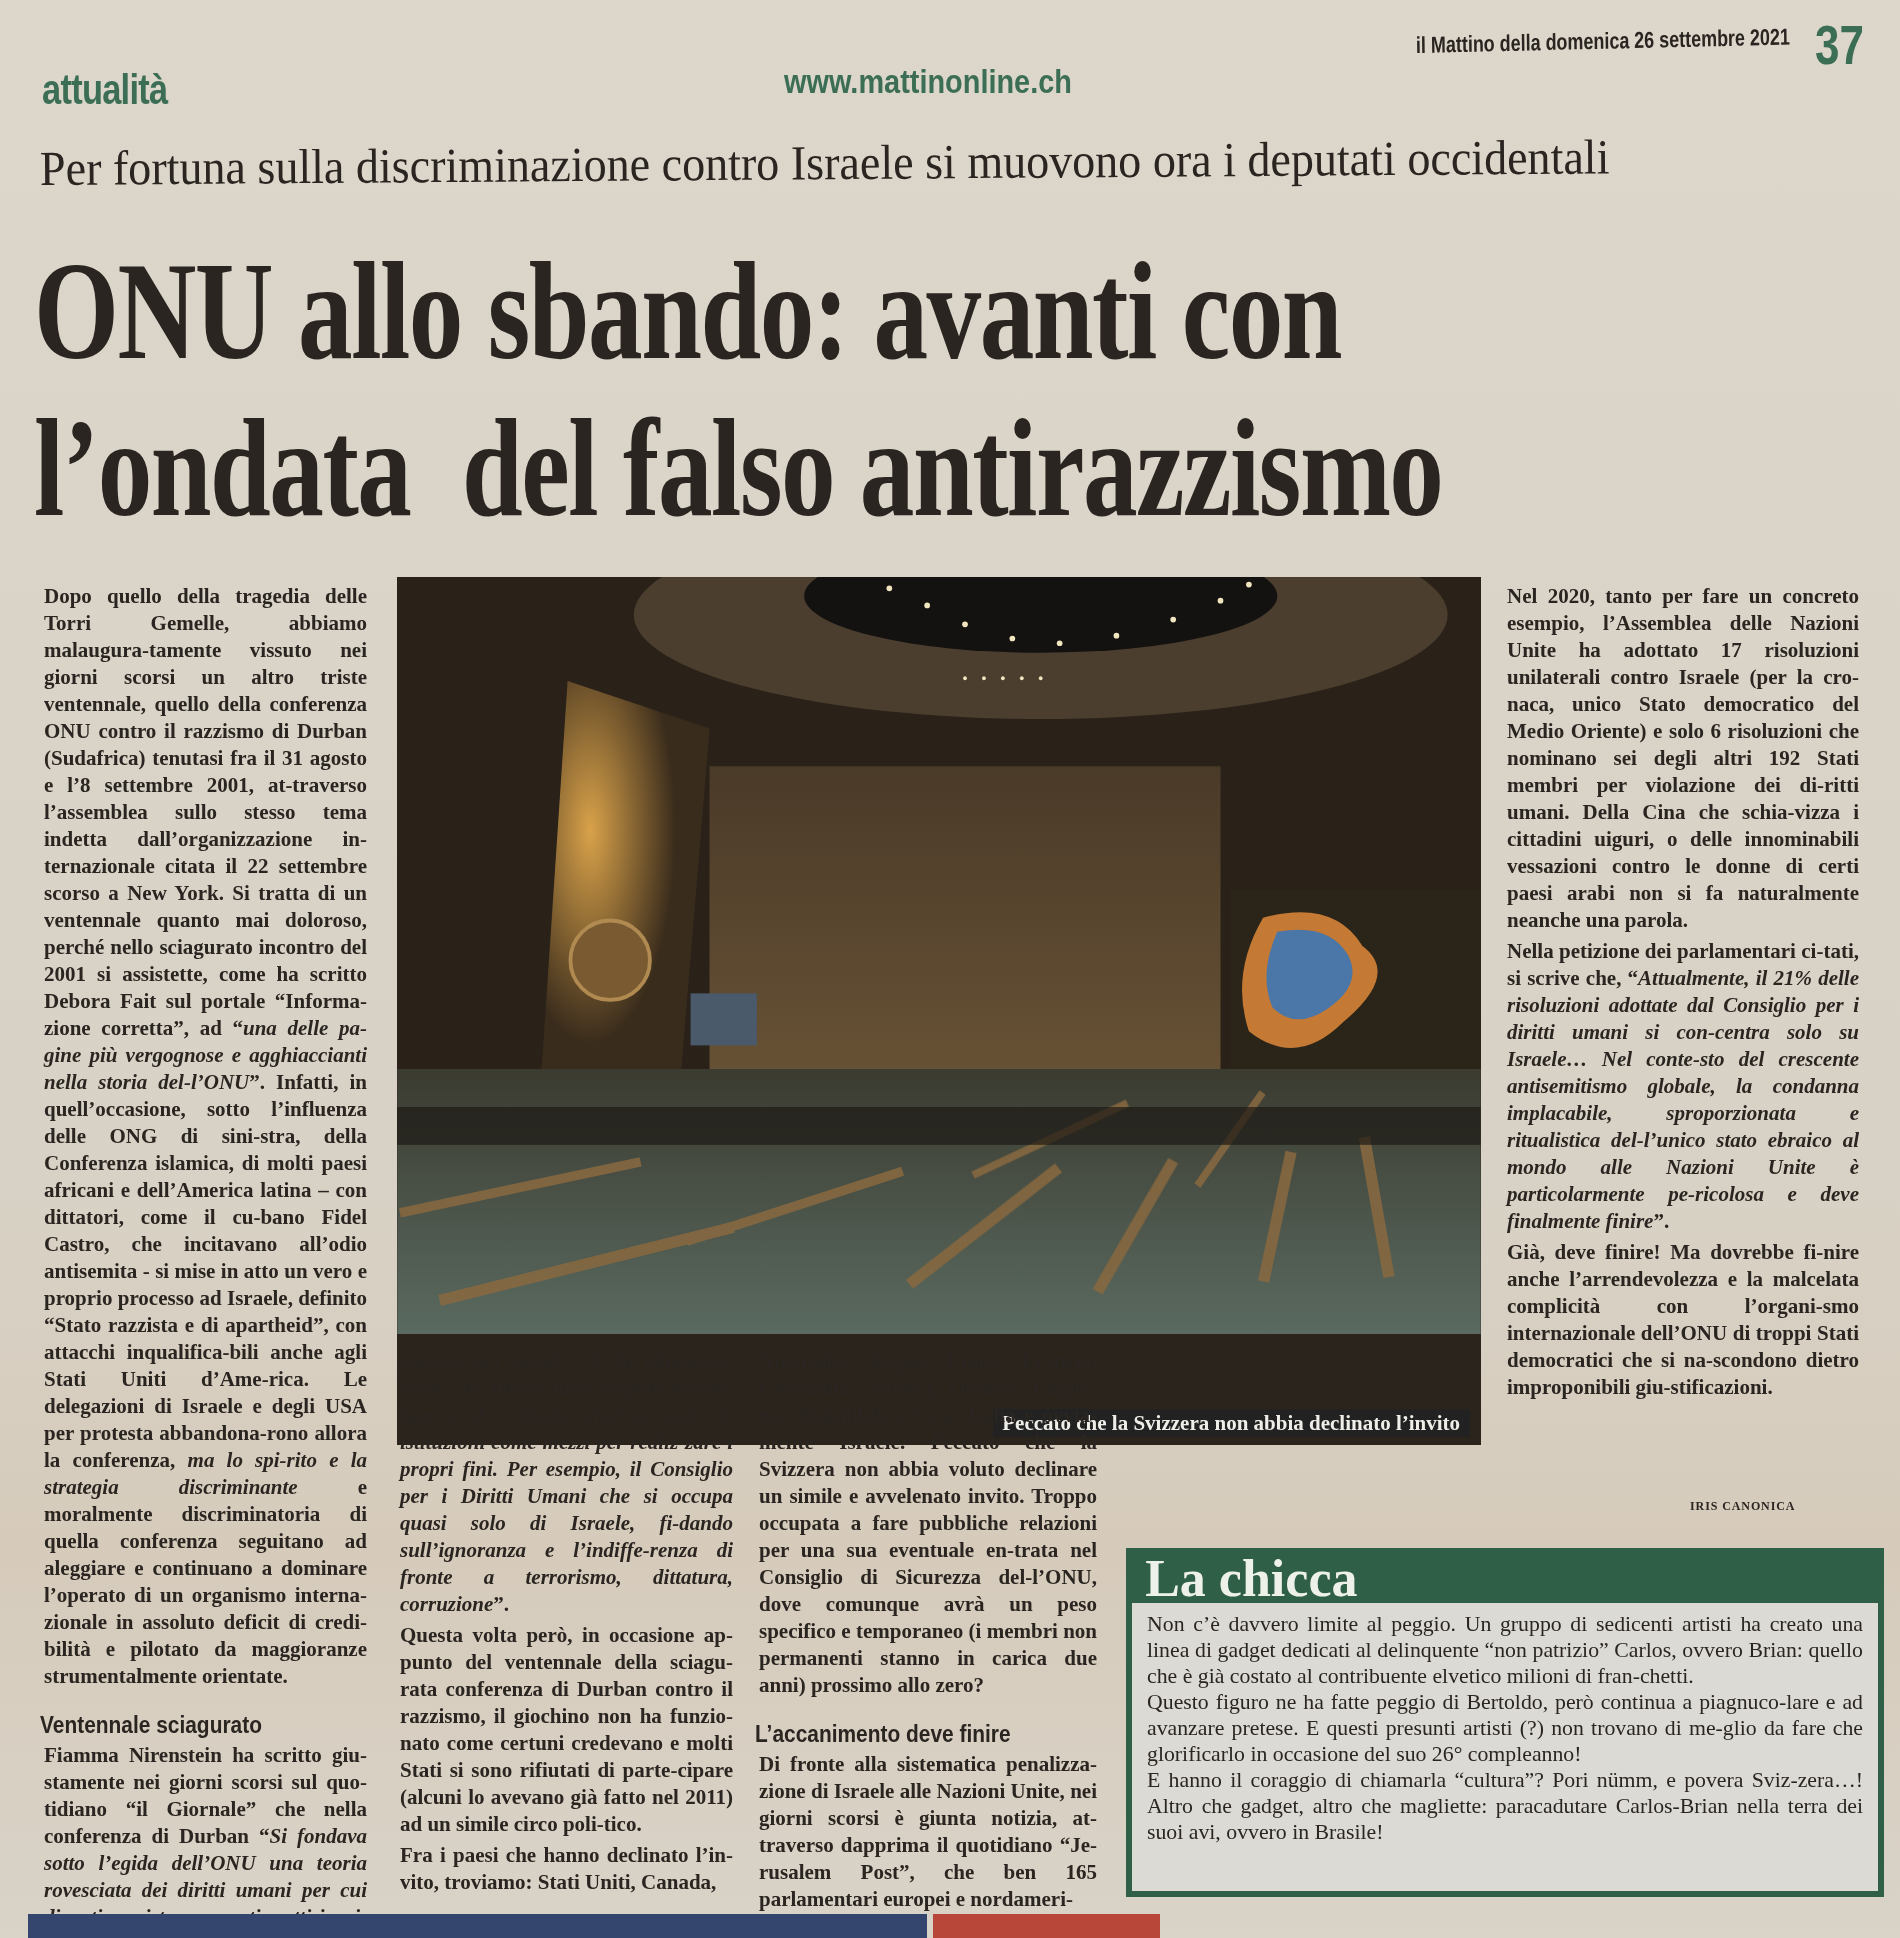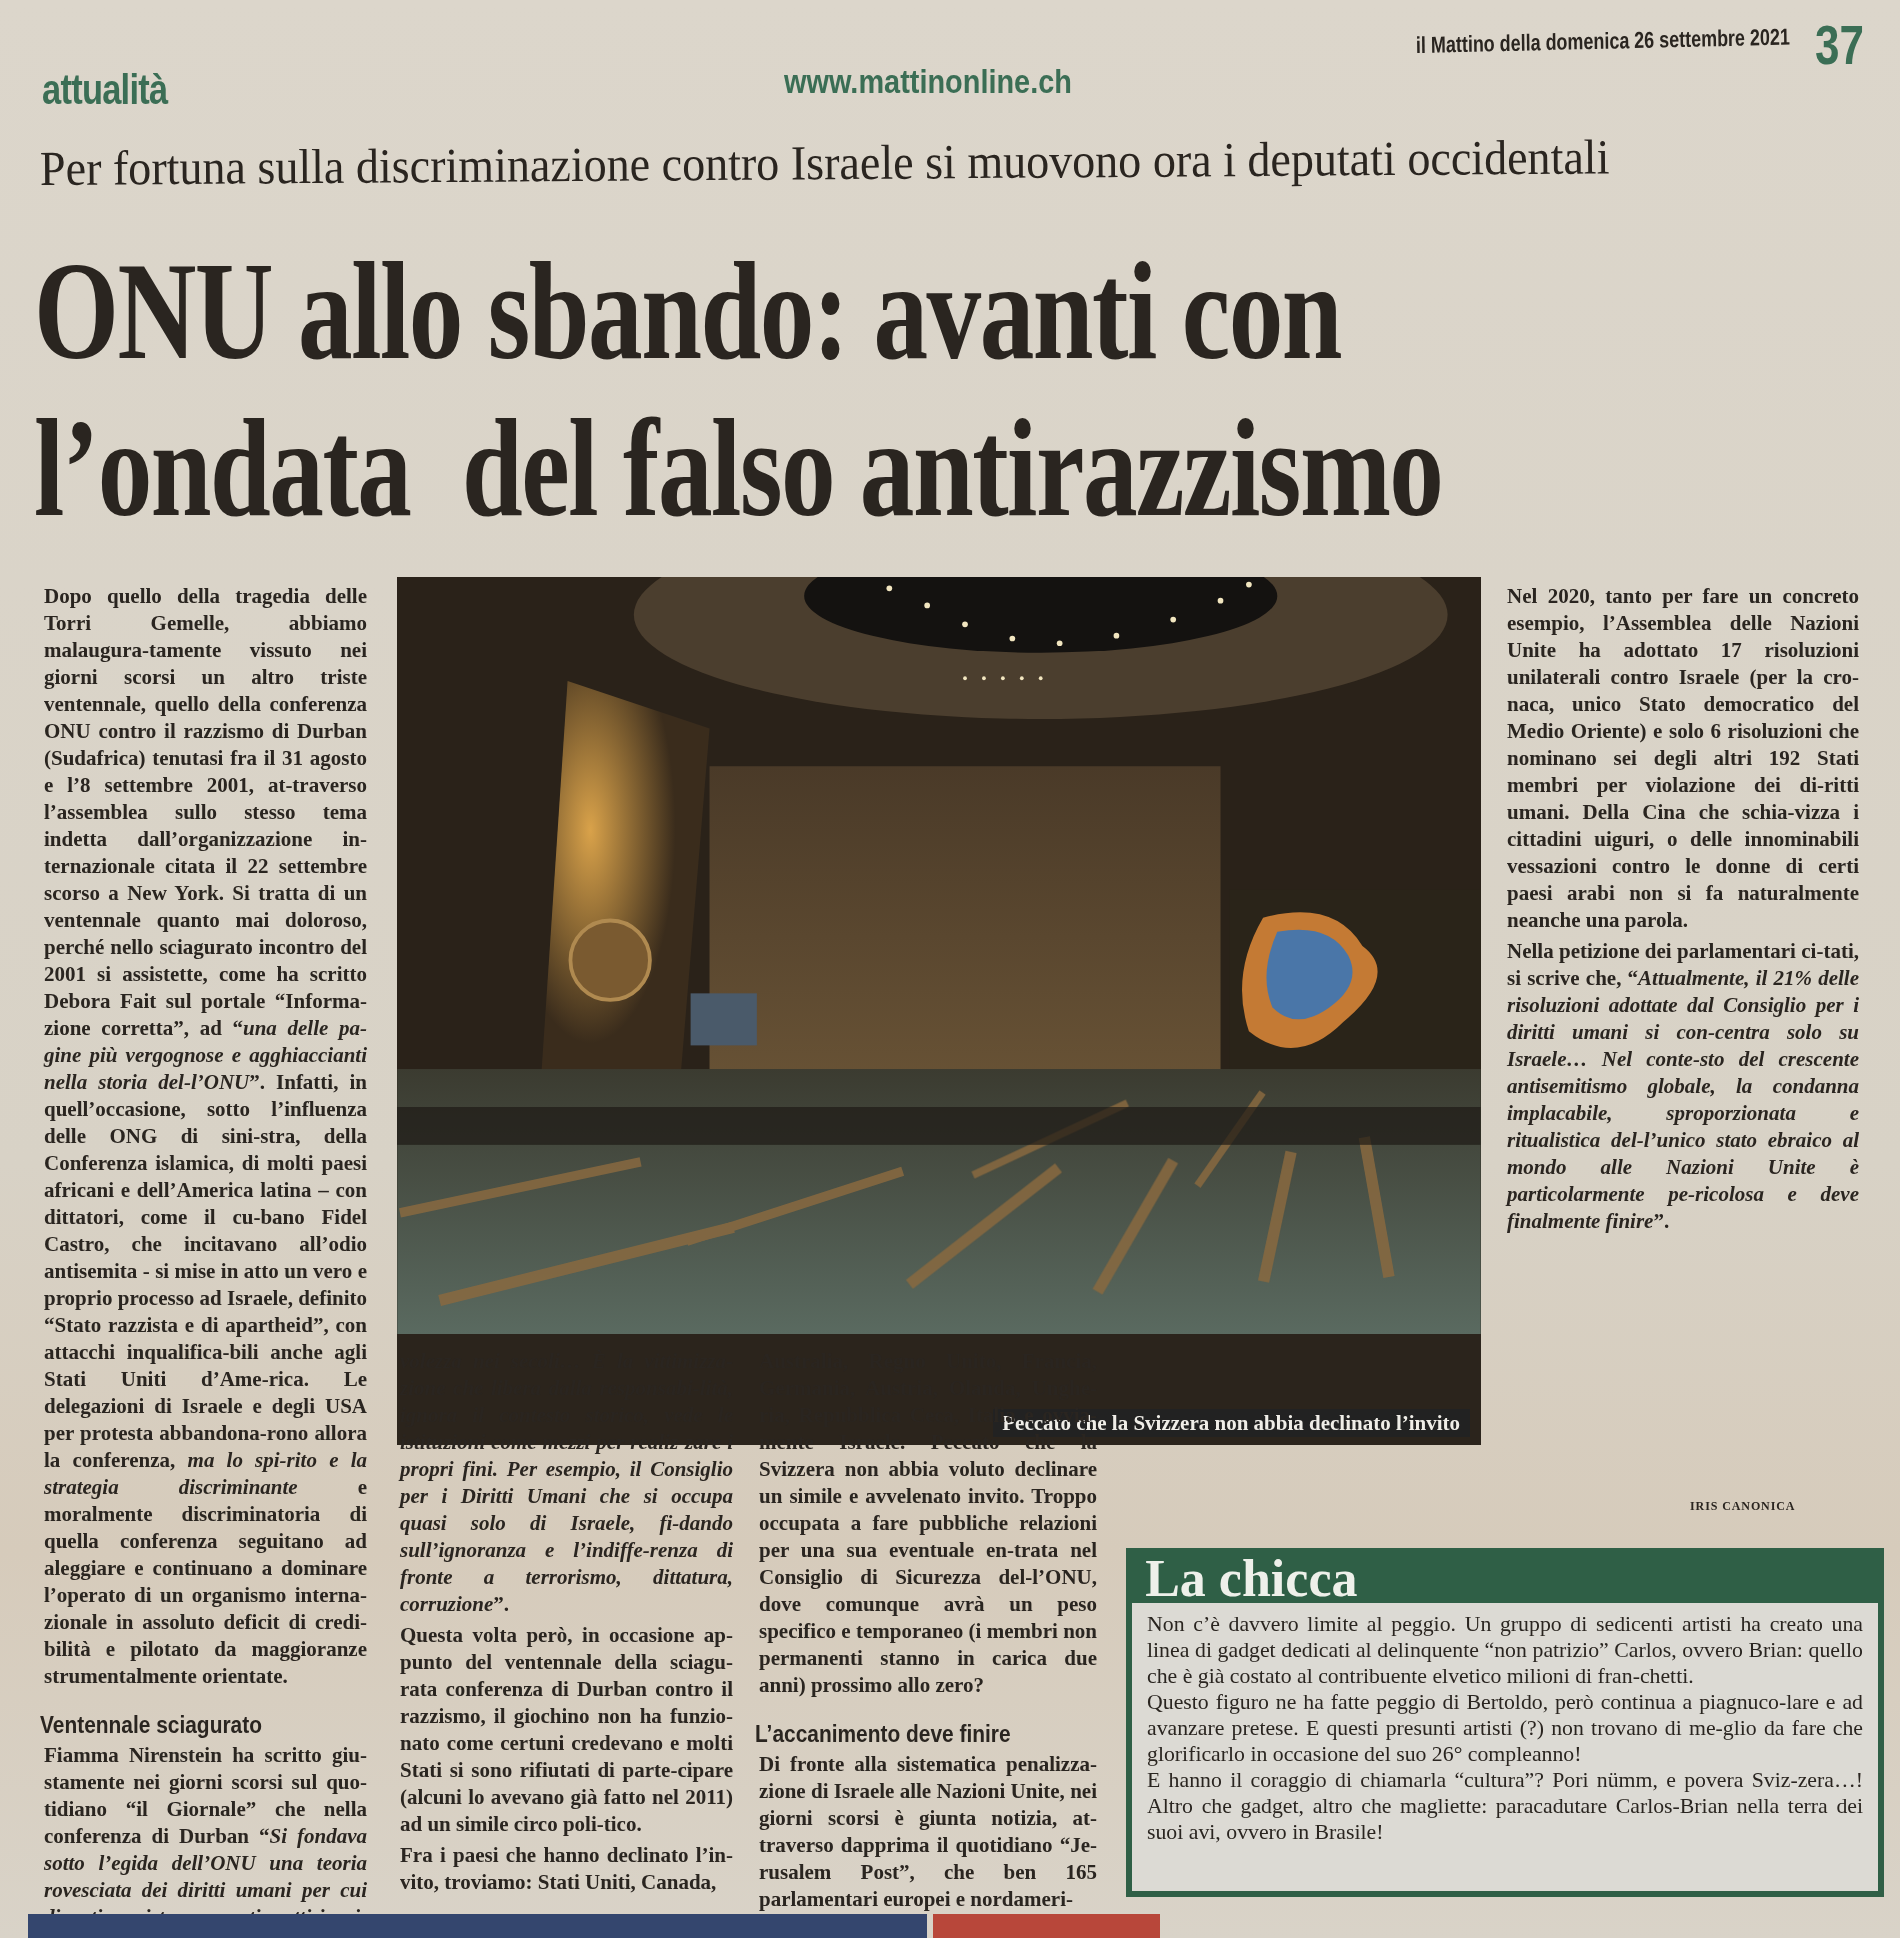--- a/index.html
+++ b/index.html
@@ -136,20 +136,21 @@
   <div class="col" style="left:755px; top:1344px; width:346px;">
     <p>Australia, Regno Unito, Francia, Germania, Austria, Olanda, Unghe-ria, Repubblica Ceca, Italia e ovvia-mente Israele. Peccato che la Svizzera non abbia voluto declinare un simile e avvelenato invito. Troppo occupata a fare pubbliche relazioni per una sua eventuale en-trata nel Consiglio di Sicurezza del-l’ONU, dove comunque avrà un peso specifico e temporaneo (i membri non permanenti stanno in carica due anni) prossimo allo zero?</p>
     <div class="subhead">L’accanimento deve finire</div>
     <p>Di fronte alla sistematica penalizza-zione di Israele alle Nazioni Unite, nei giorni scorsi è giunta notizia, at-traverso dapprima il quotidiano “Je-rusalem Post”, che ben 165 parlamentari europei e nordameri-</p>
   </div>
 
 
   <div class="col" style="left:1503px; top:579px; width:360px;">
     <p>Nel 2020, tanto per fare un concreto esempio, l’Assemblea delle Nazioni Unite ha adottato 17 risoluzioni unilaterali contro Israele (per la cro-naca, unico Stato democratico del Medio Oriente) e solo 6 risoluzioni che nominano sei degli altri 192 Stati membri per violazione dei di-ritti umani. Della Cina che schia-vizza i cittadini uiguri, o delle innominabili vessazioni contro le donne di certi paesi arabi non si fa naturalmente neanche una parola.</p>
     <p><span>Nella petizione dei parlamentari ci-tati, si scrive che, “</span><em>Attualmente, il 21% delle risoluzioni adottate dal Consiglio per i diritti umani si con-centra solo su Israele… Nel conte-sto del crescente antisemitismo globale, la condanna implacabile, sproporzionata e ritualistica del-l’unico stato ebraico al mondo alle Nazioni Unite è particolarmente pe-ricolosa e deve finalmente finire</em><span>”.</span></p>
+    <p>Già, deve finire! Ma dovrebbe fi-nire anche l’arrendevolezza e la malcelata complicità con l’organi-smo internazionale dell’ONU di troppi Stati democratici che si na-scondono dietro improponibili giu-stificazioni.</p>
   </div>
 
   <div class="byline">IRIS CANONICA</div>
 
   <div class="box">
     <div class="box-head">La chicca</div>
     <div class="box-body">
       <p>Non c’è davvero limite al peggio. Un gruppo di sedicenti artisti ha creato una linea di gadget dedicati al delinquente “non patrizio” Carlos, ovvero Brian: quello che è già costato al contribuente elvetico milioni di fran-chetti.</p>
       <p>Questo figuro ne ha fatte peggio di Bertoldo, però continua a piagnuco-lare e ad avanzare pretese. E questi presunti artisti (?) non trovano di me-glio da fare che glorificarlo in occasione del suo 26° compleanno!</p>
       <p>E hanno il coraggio di chiamarla “cultura”? Pori nümm, e povera Sviz-zera…! Altro che gadget, altro che magliette: paracadutare Carlos-Brian nella terra dei suoi avi, ovvero in Brasile!</p>

